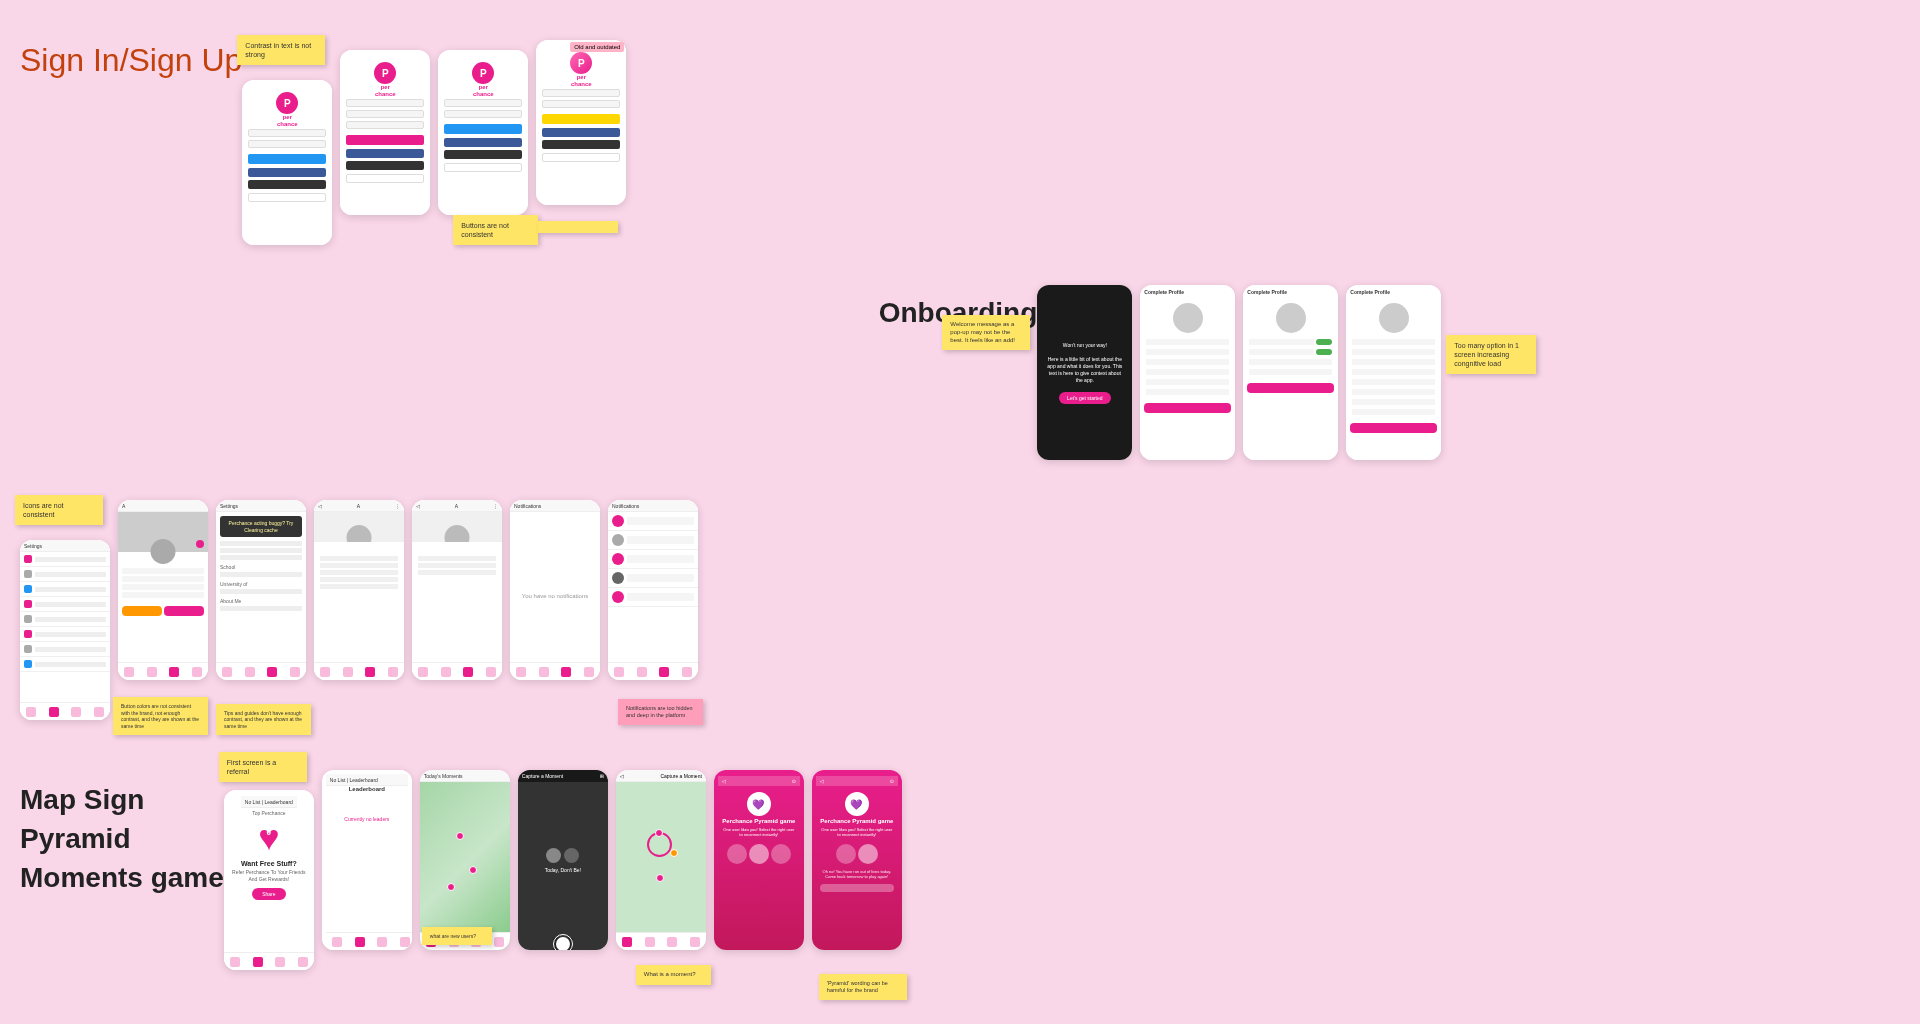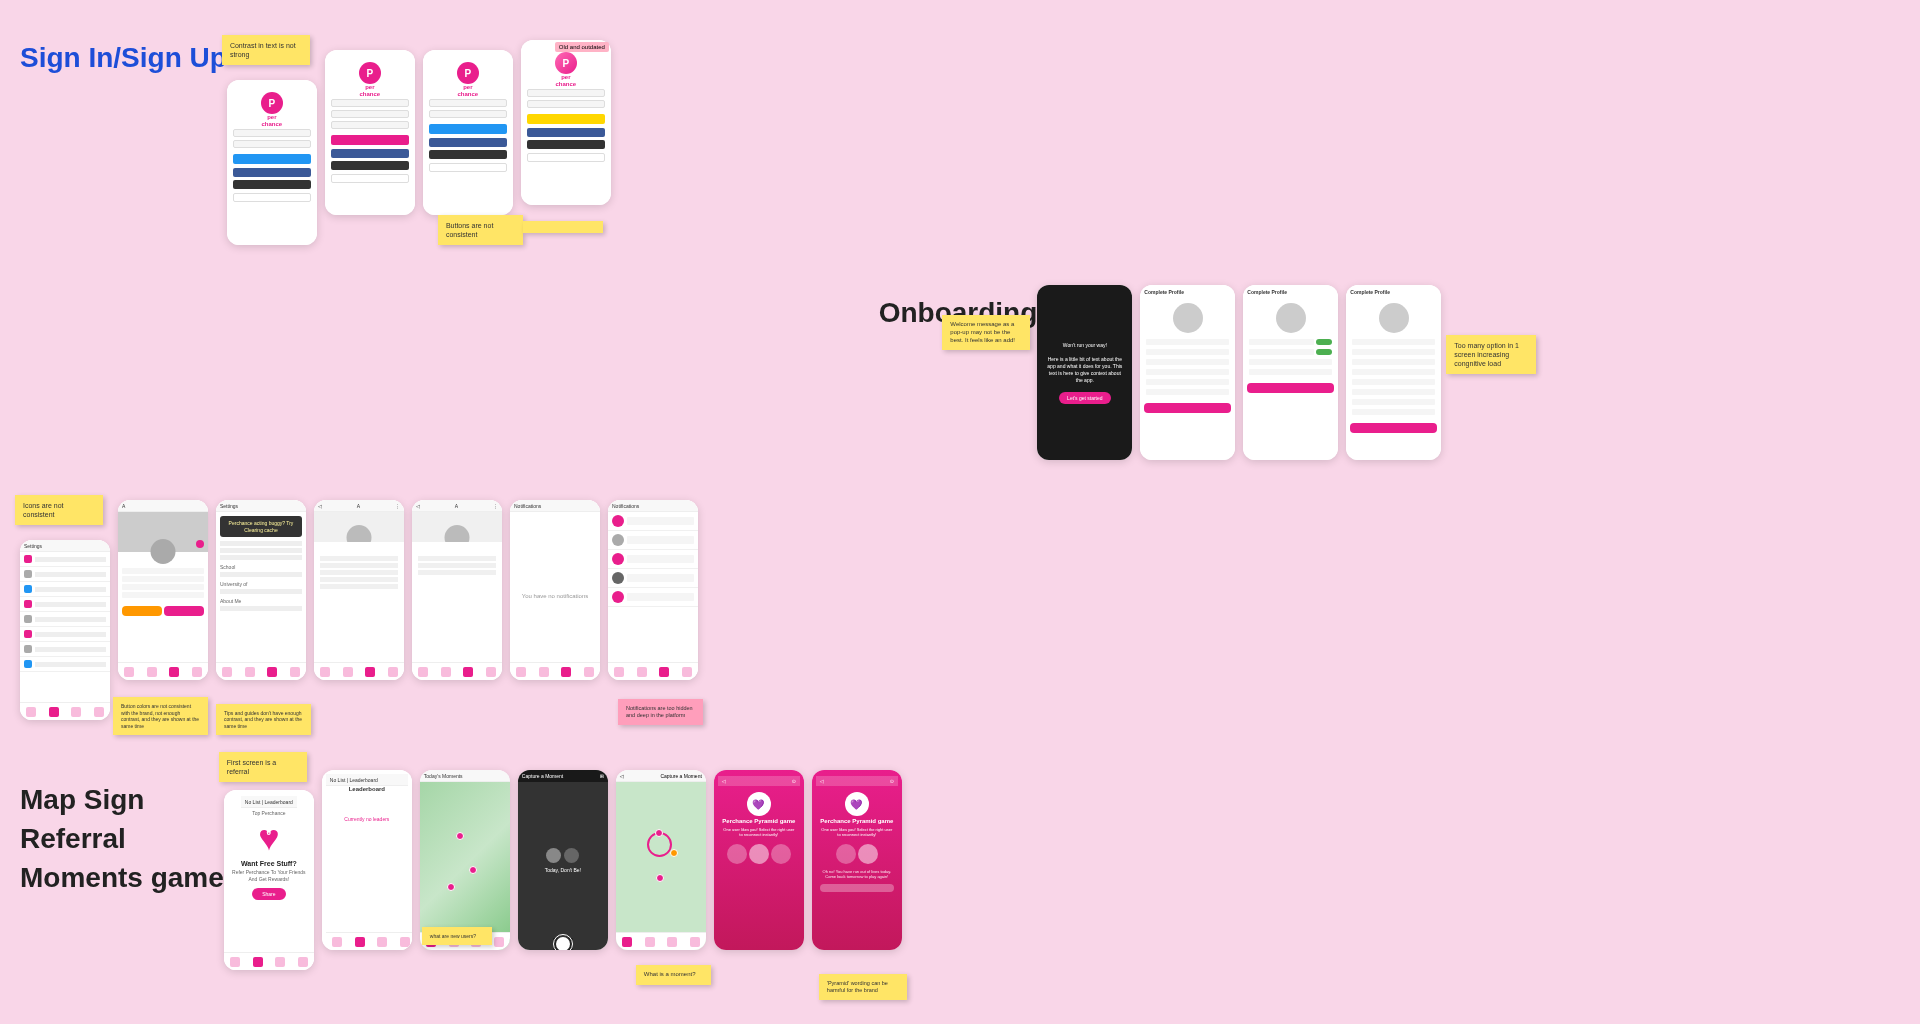--- a/index.html
+++ b/index.html
@@ -413,21 +413,21 @@
       background: #e91e8c;
       border-radius: 4px;
       margin-top: 4px;
     }
   </style>
 </head>
 <body>
 
 <div style="display:flex; align-items:flex-start; margin-bottom:30px; position:relative;">
 
-  <div style="min-width:200px; font-size:28px; font-weight:700; color:#1d4ed8; padding-top:20px; line-height:1.3;">
+  <div style="min-width:200px; font-size:32px; font-weight:400; color:#c2410c; padding-top:20px; line-height:1.3;">
     <span>Sign In/Sign Up</span>
   </div>
 
   <div style="display:flex; gap:8px; align-items:flex-start; position:relative; padding-top:10px;">
 
     <div style="position:relative; margin-top:20px;">
 
       <div class="sticky-note sticky-yellow" style="top:-15px; left:-5px; width:88px;">
         <span>Contrast in text is not strong</span>
       </div>
@@ -828,21 +828,21 @@
       </div>
     </div>
 
   </div>
 </div>
 
 <div style="display:flex; align-items:flex-start; margin-bottom:30px; position:relative; margin-top:40px;">
 
   <div style="min-width:200px; font-size:28px; font-weight:700; color:#222; padding-top:20px; line-height:1.4;">
     <span>Map Sign</span><br>
-    <span>Referral</span><br>
+    <span>Pyramid</span><br>
     <span>Moments game</span>
   </div>
 
   <div style="display:flex; gap:8px; align-items:flex-start; position:relative; padding-top:10px;">
 
     <div style="position:relative; margin-top:20px;">
       <div class="sticky-note sticky-yellow" style="left:-5px; top:-38px; width:88px;">
         <span>First screen is a referral</span>
       </div>
       <div class="phone-screen" style="width:90px; height:180px;">

